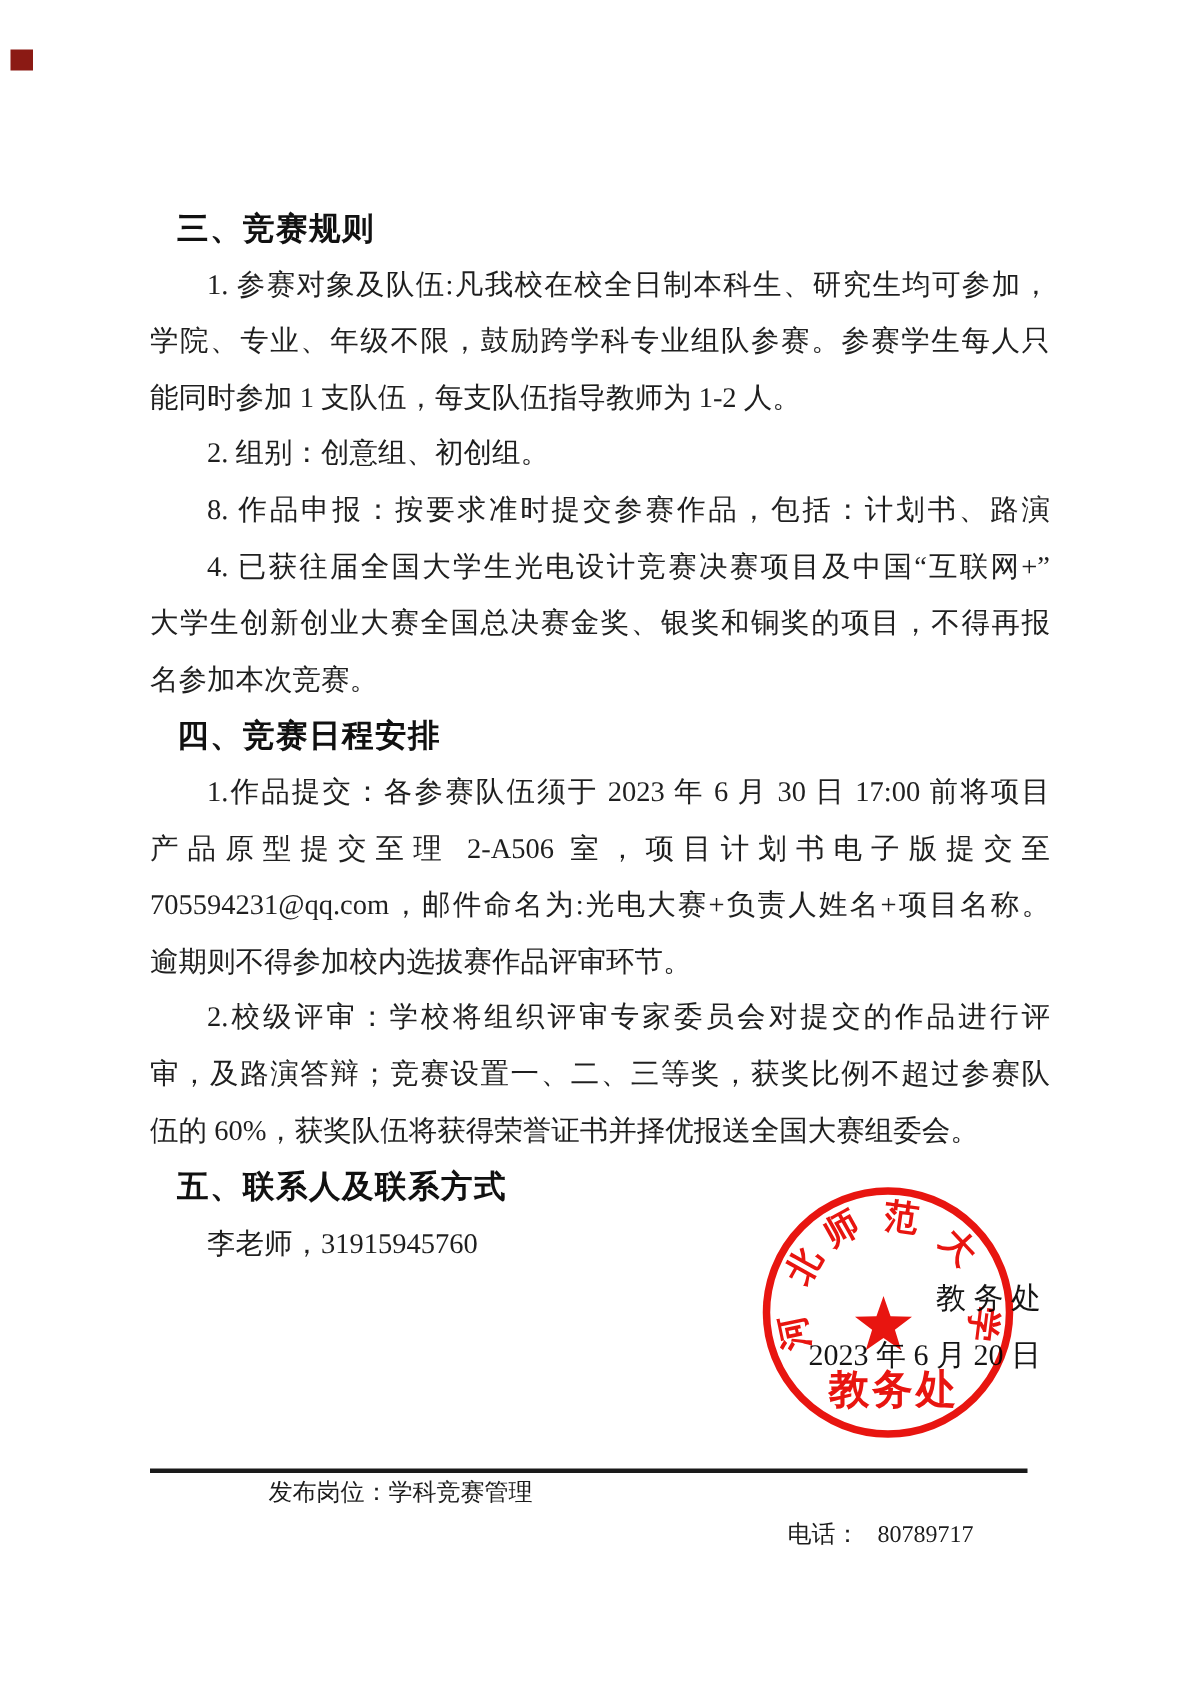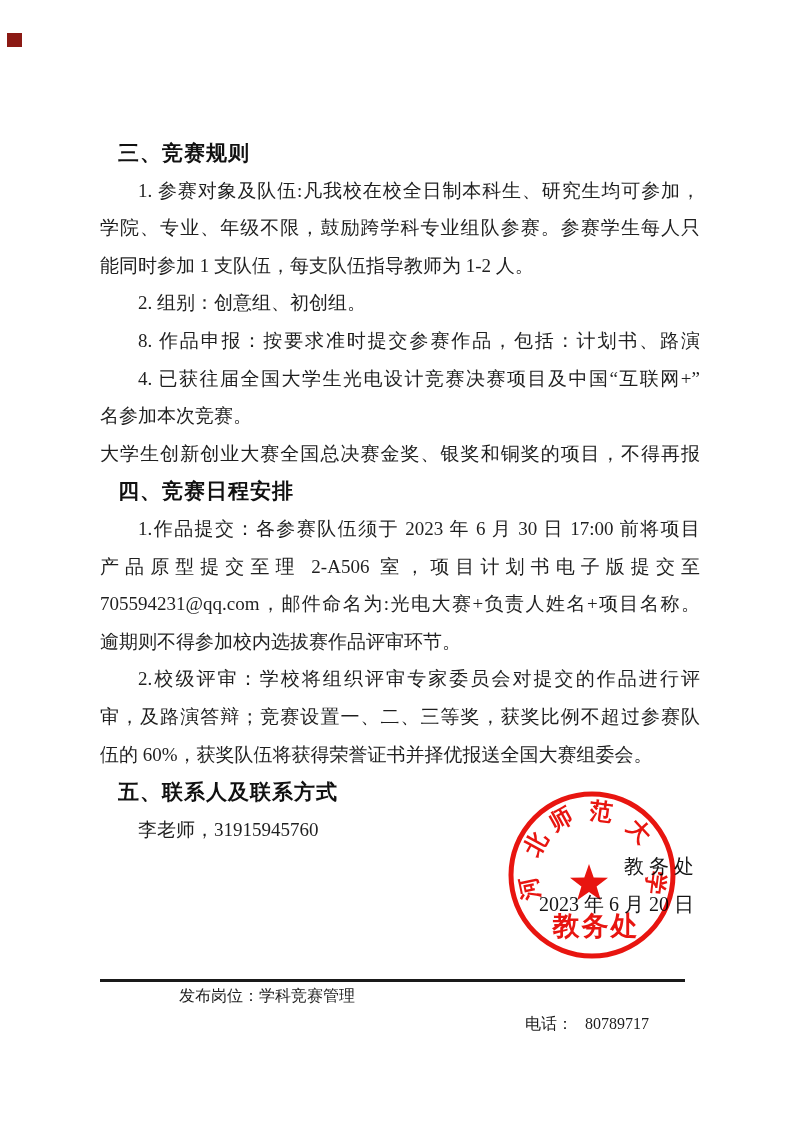--- a/index.html
+++ b/index.html
@@ -77,22 +77,22 @@
   <div class="corner-square" style="background: rgb(139, 26, 20);"></div>
 
   <div class="doc-body" id="doc-body">
       <div class="heading">三、竞赛规则</div>
       <div class="line jl ind">1. 参赛对象及队伍:凡我校在校全日制本科生、研究生均可参加，</div>
       <div class="line jl">学院、专业、年级不限，鼓励跨学科专业组队参赛。参赛学生每人只</div>
       <div class="line">能同时参加 1 支队伍，每支队伍指导教师为 1-2 人。</div>
       <div class="line ind">2. 组别：创意组、初创组。</div>
       <div class="line jl ind">8. 作品申报：按要求准时提交参赛作品，包括：计划书、路演</div>
       <div class="line jl ind">4. 已获往届全国大学生光电设计竞赛决赛项目及中国“互联网+”</div>
+      <div class="line jl">大学生创新创业大赛全国总决赛金奖、银奖和铜奖的项目，不得再报</div>
       <div class="line">名参加本次竞赛。</div>
-      <div class="line jl">大学生创新创业大赛全国总决赛金奖、银奖和铜奖的项目，不得再报</div>
       <div class="heading">四、竞赛日程安排</div>
       <div class="line jl ind">1.作品提交：各参赛队伍须于 2023 年 6 月 30 日 17:00 前将项目</div>
       <div class="line jl">产品原型提交至理 2-A506 室，项目计划书电子版提交至</div>
       <div class="line jl">705594231@qq.com，邮件命名为:光电大赛+负责人姓名+项目名称。</div>
       <div class="line">逾期则不得参加校内选拔赛作品评审环节。</div>
       <div class="line jl ind">2.校级评审：学校将组织评审专家委员会对提交的作品进行评</div>
       <div class="line jl">审，及路演答辩；竞赛设置一、二、三等奖，获奖比例不超过参赛队</div>
       <div class="line">伍的 60%，获奖队伍将获得荣誉证书并择优报送全国大赛组委会。</div>
       <div class="heading">五、联系人及联系方式</div>
       <div class="line ind">李老师，31915945760</div>

